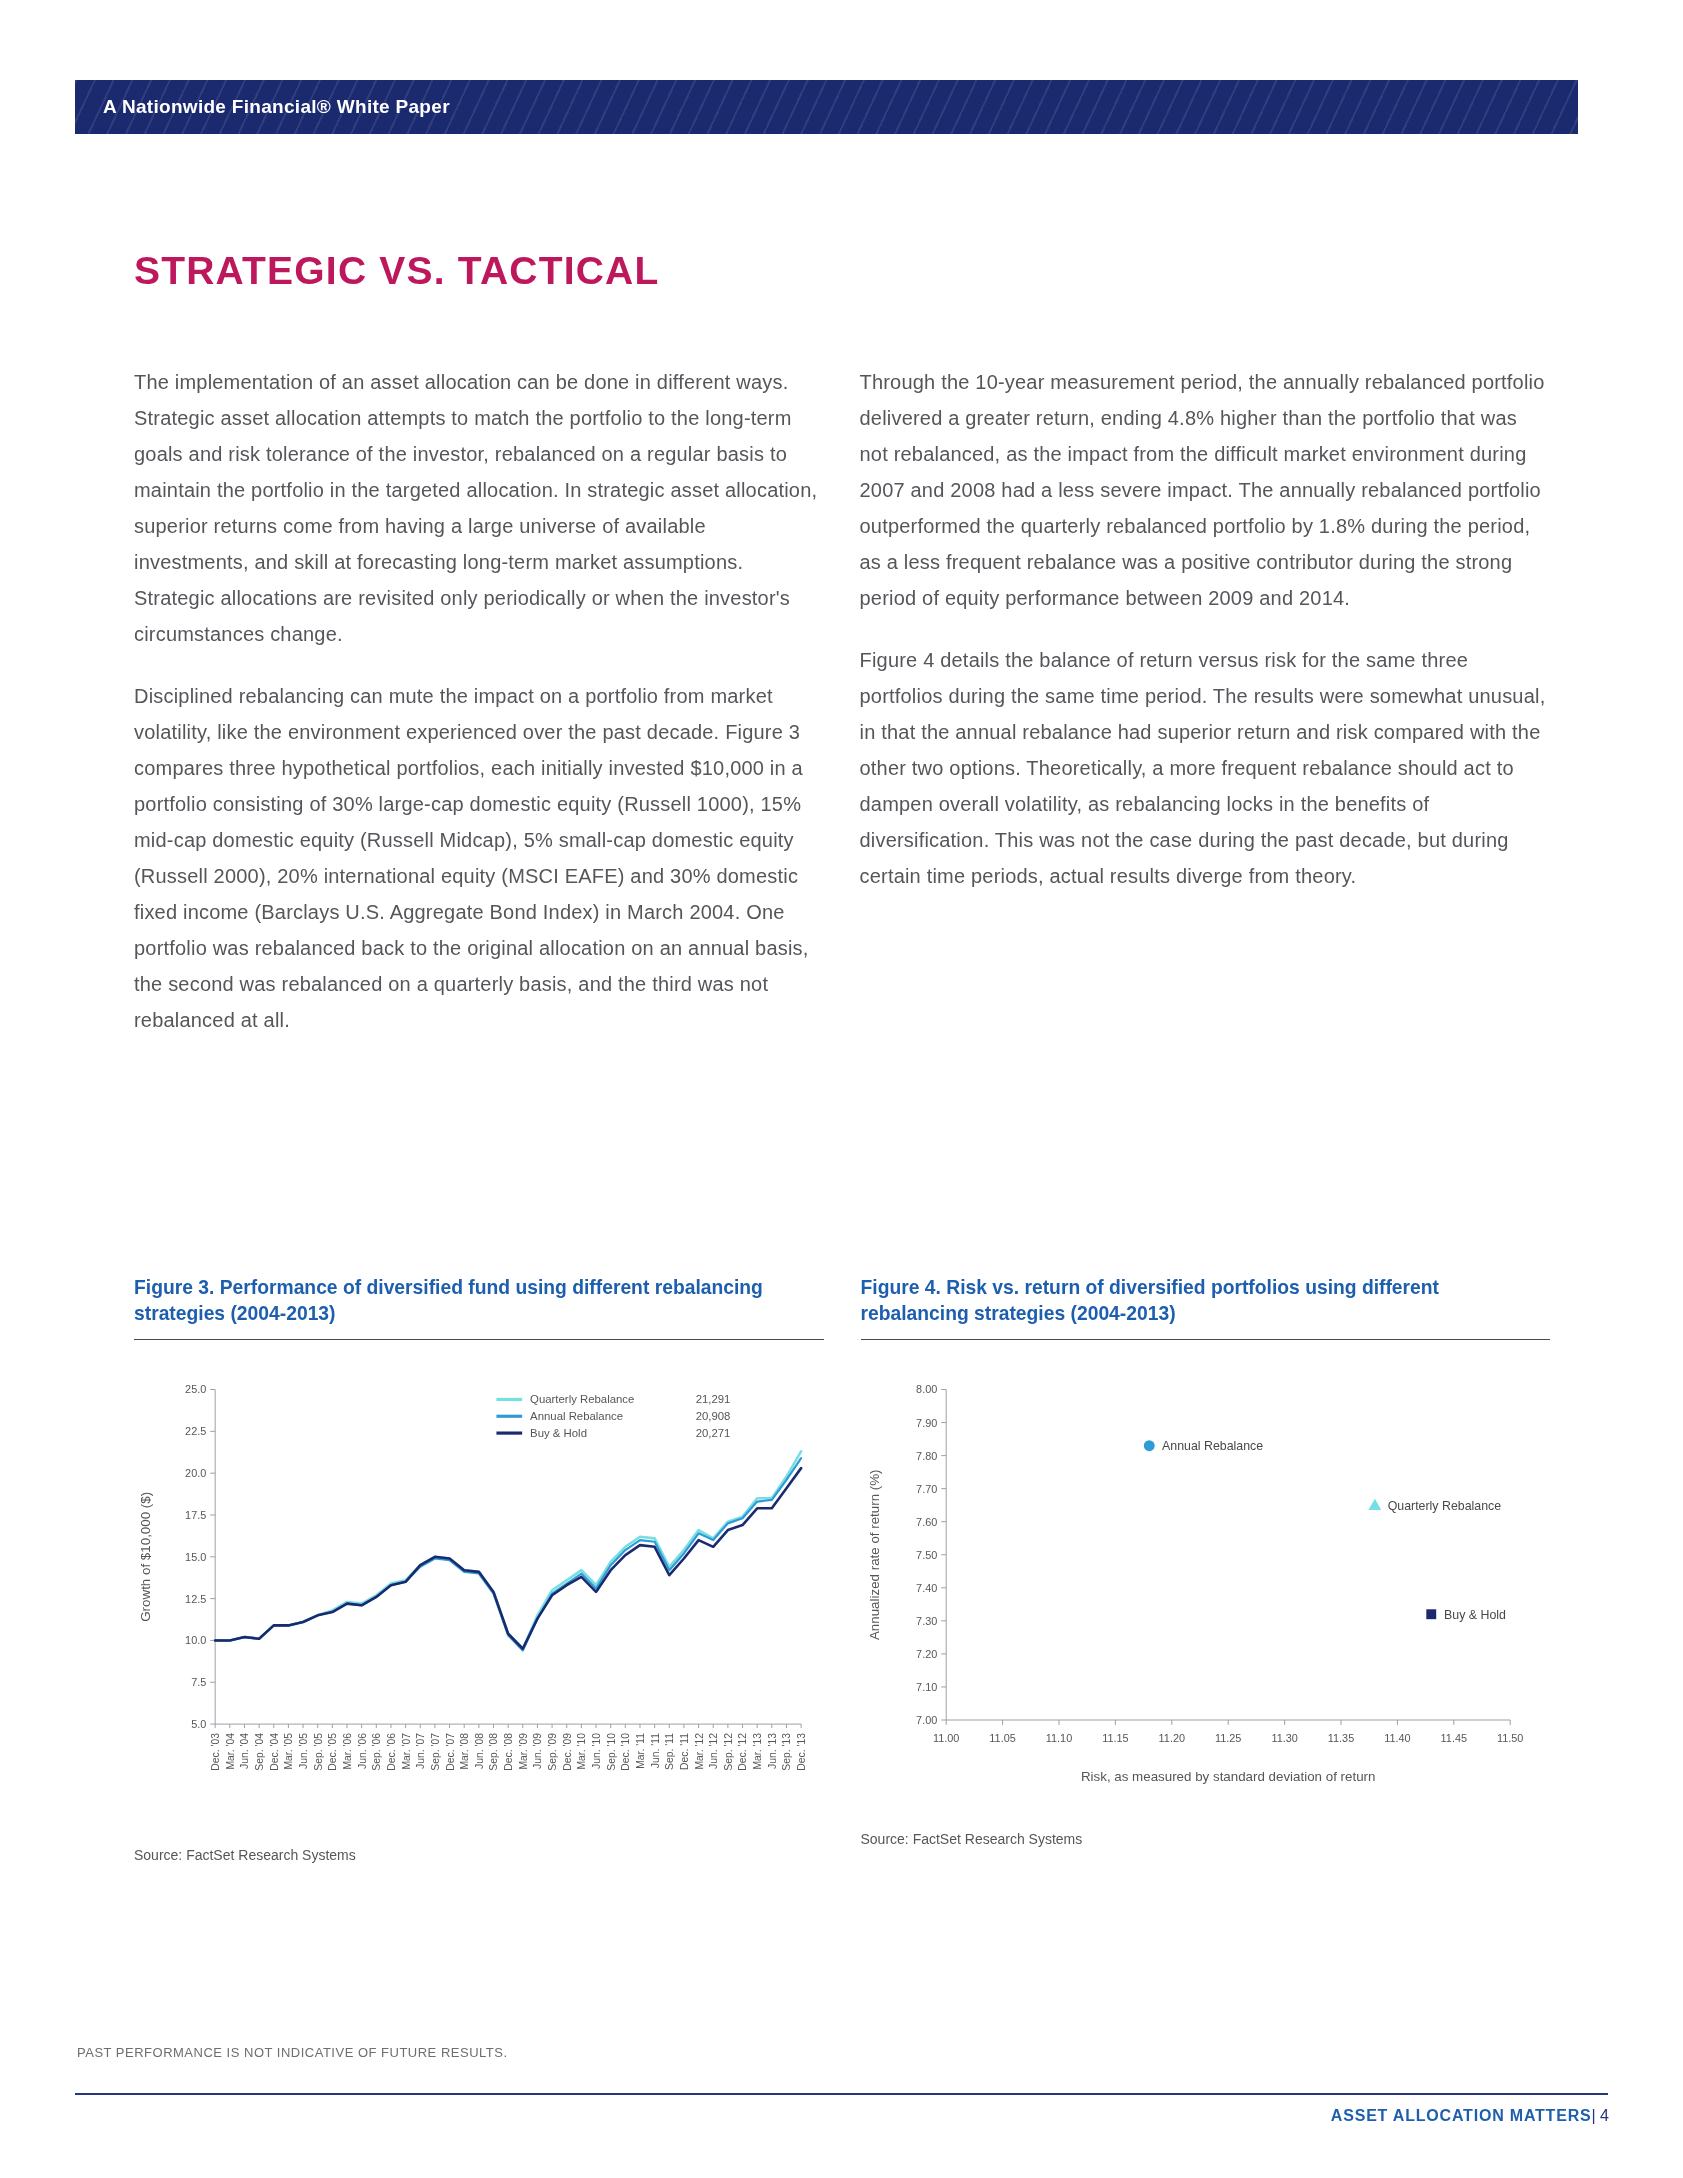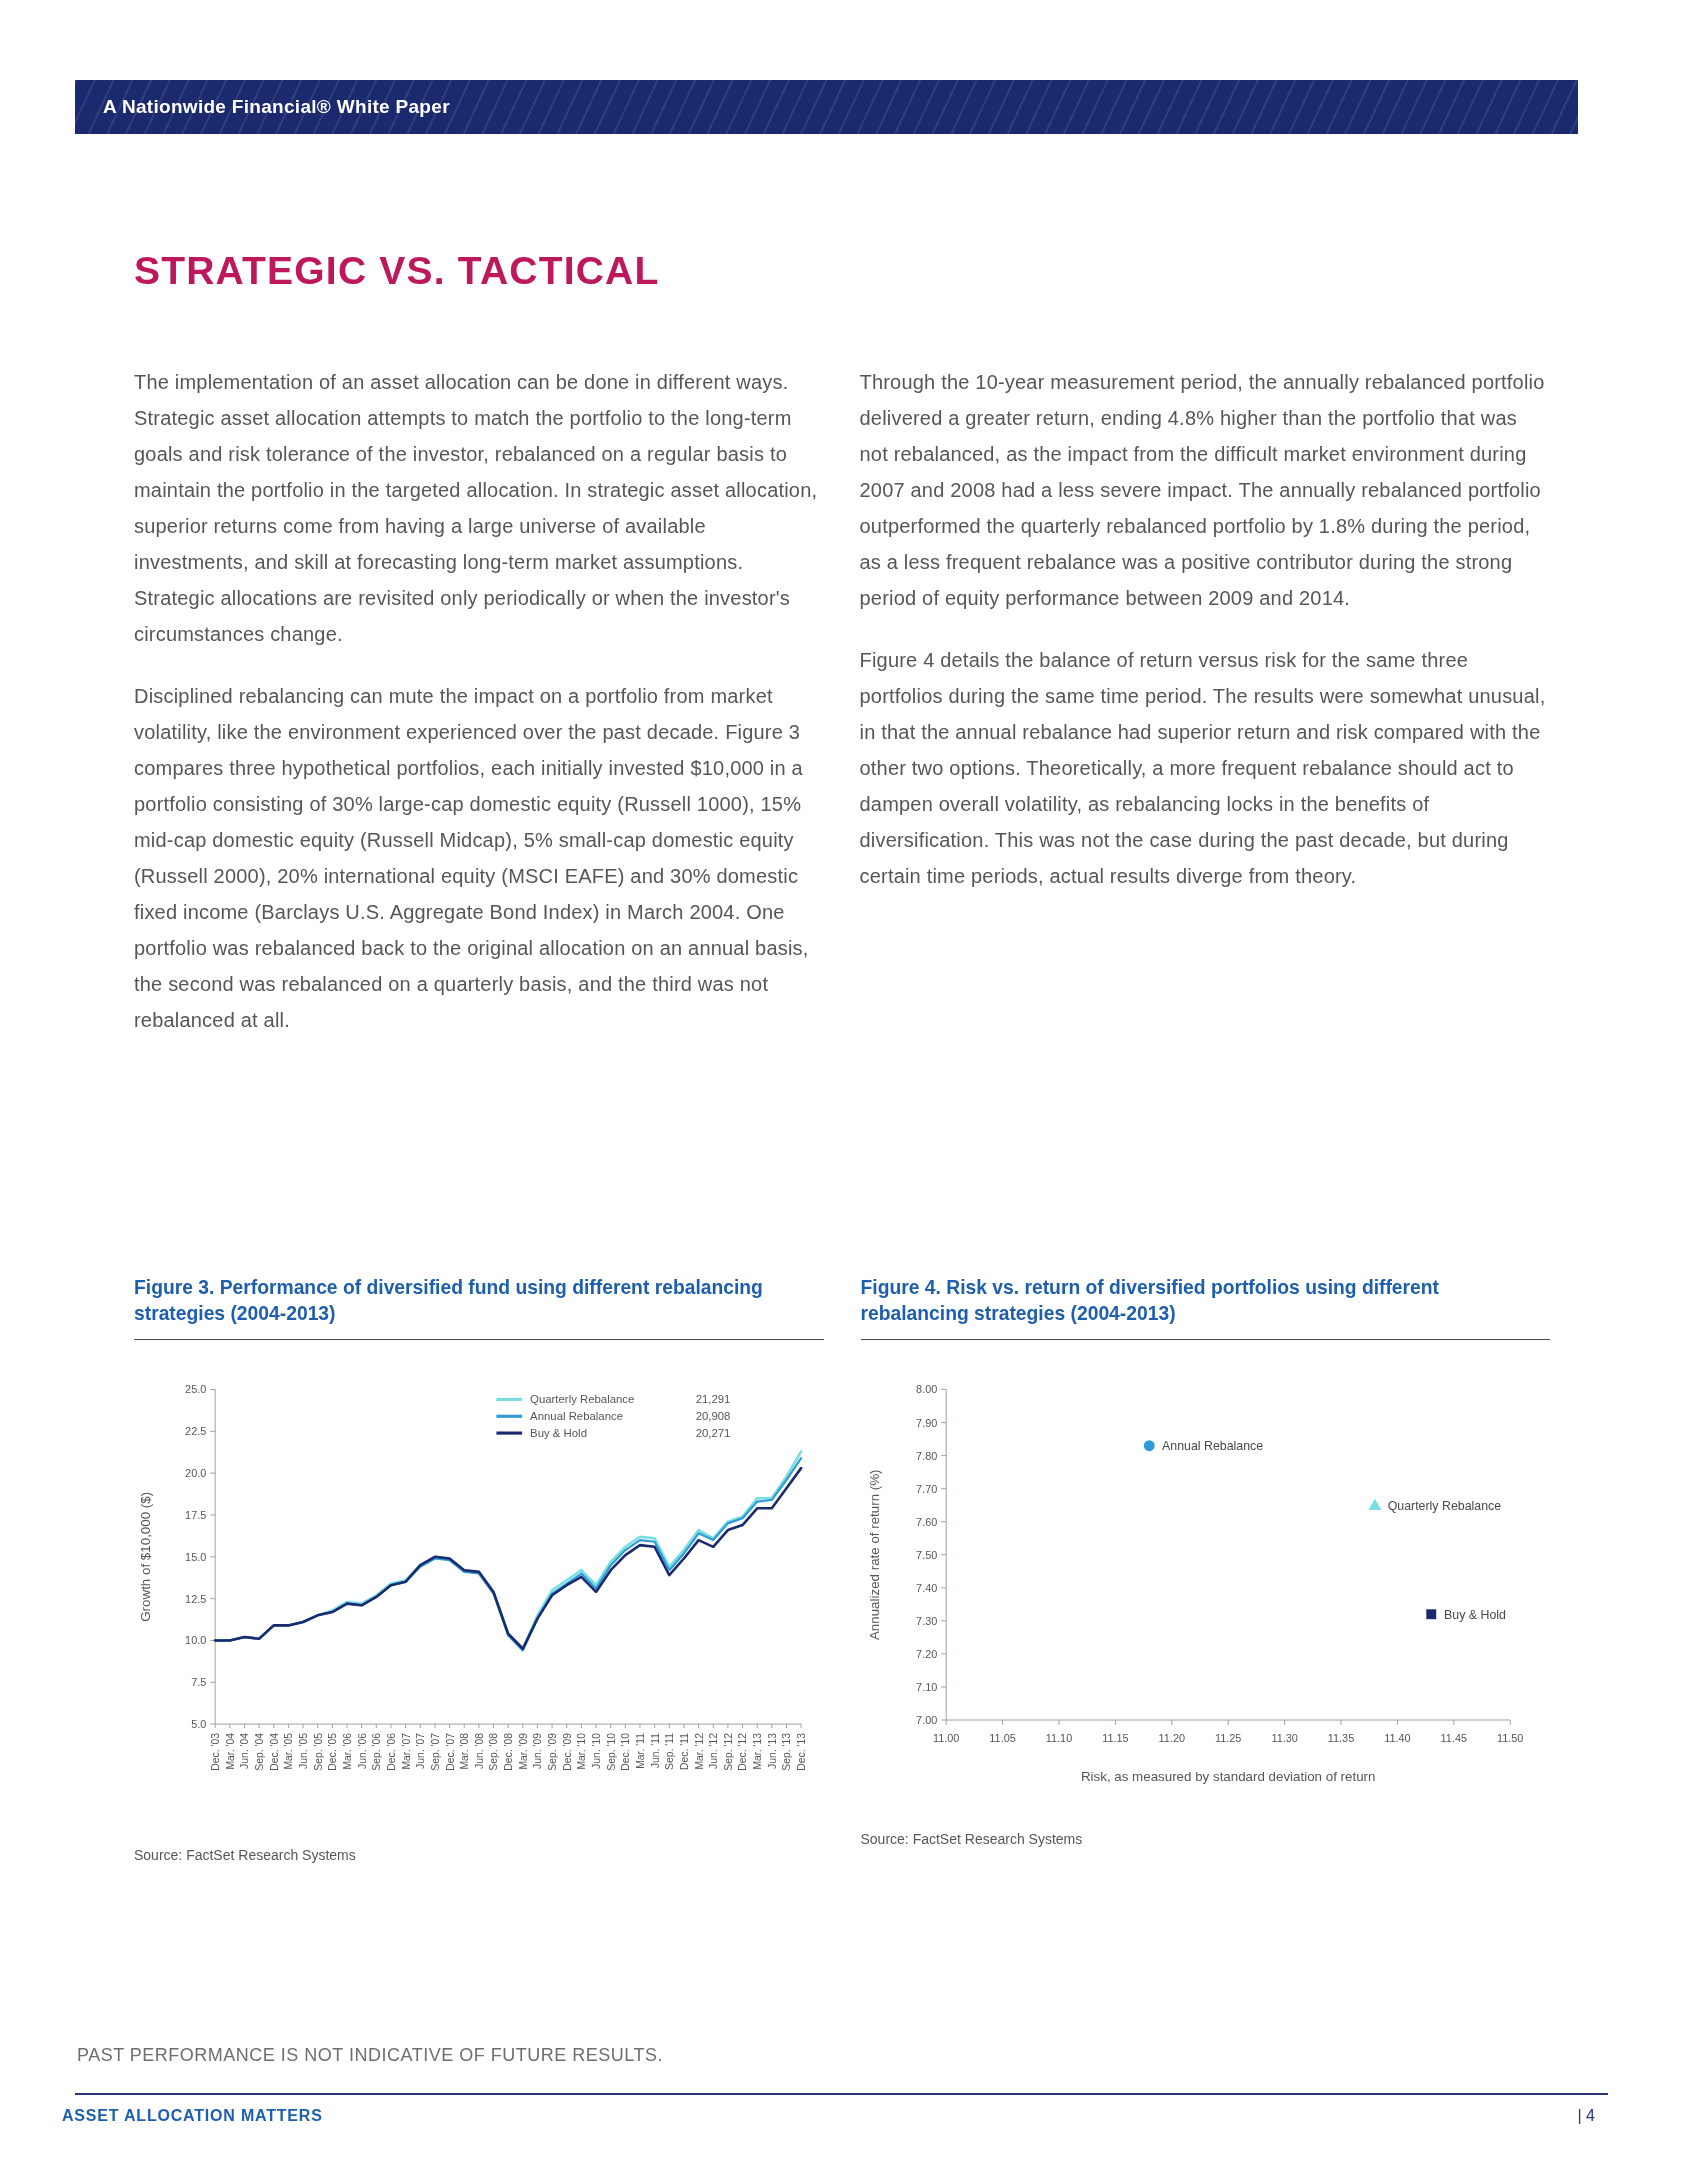--- a/index.html
+++ b/index.html
@@ -19,23 +19,23 @@
   .col{flex:1}
   .col p{font-size:20px;line-height:36px;letter-spacing:0.2px;color:#54565a;margin-bottom:26px}
 
   .figures{position:absolute;top:1275px;left:134px;width:1416px;display:flex;gap:37px}
   .figure{flex:1;min-width:0}
   .fig-caption{font-size:19.3px;line-height:26px;font-weight:bold;color:#1d5fae;min-height:51px}
   .caption-rule{border:none;border-top:1px solid #4a4a4a;margin-top:12px}
   .figure svg{display:block;margin-top:2px}
   .source{font-size:14px;color:#55565a;margin-top:16px}
 
-  .disclaimer{position:absolute;top:2045px;left:77px;font-size:18px;color:#6d6e71;letter-spacing:0.5px}
+  .disclaimer{position:absolute;top:2045px;left:77px;font-size:13px;color:#6d6e71;letter-spacing:0.5px}
   .footer-rule{position:absolute;top:2093px;left:75px;width:1533px;border-top:2px solid #27357c}
-  .footer{position:absolute;top:2107px;left:62px;width:1533px;display:flex;justify-content:space-between;align-items:baseline}
+  .footer{position:absolute;top:2107px;left:76px;width:1533px;display:flex;justify-content:flex-end;align-items:baseline}
   .footer .doc-title{font-size:16px;font-weight:bold;color:#1d5fae;letter-spacing:0.8px}
   .footer .page-num{font-size:16px;color:#27357c}
 
   svg text{font-family:"Liberation Sans",sans-serif}
   svg .tick{font-size:11px;fill:#55565a}
   svg .vtick{font-size:10.5px;fill:#55565a}
   svg .leg{font-size:11.5px;fill:#55565a}
   svg .axlabel{font-size:13.5px;fill:#55565a}
   svg .ptlabel{font-size:12.5px;fill:#46484c}
   svg .axis{stroke:#9aa0a6;stroke-width:1}

